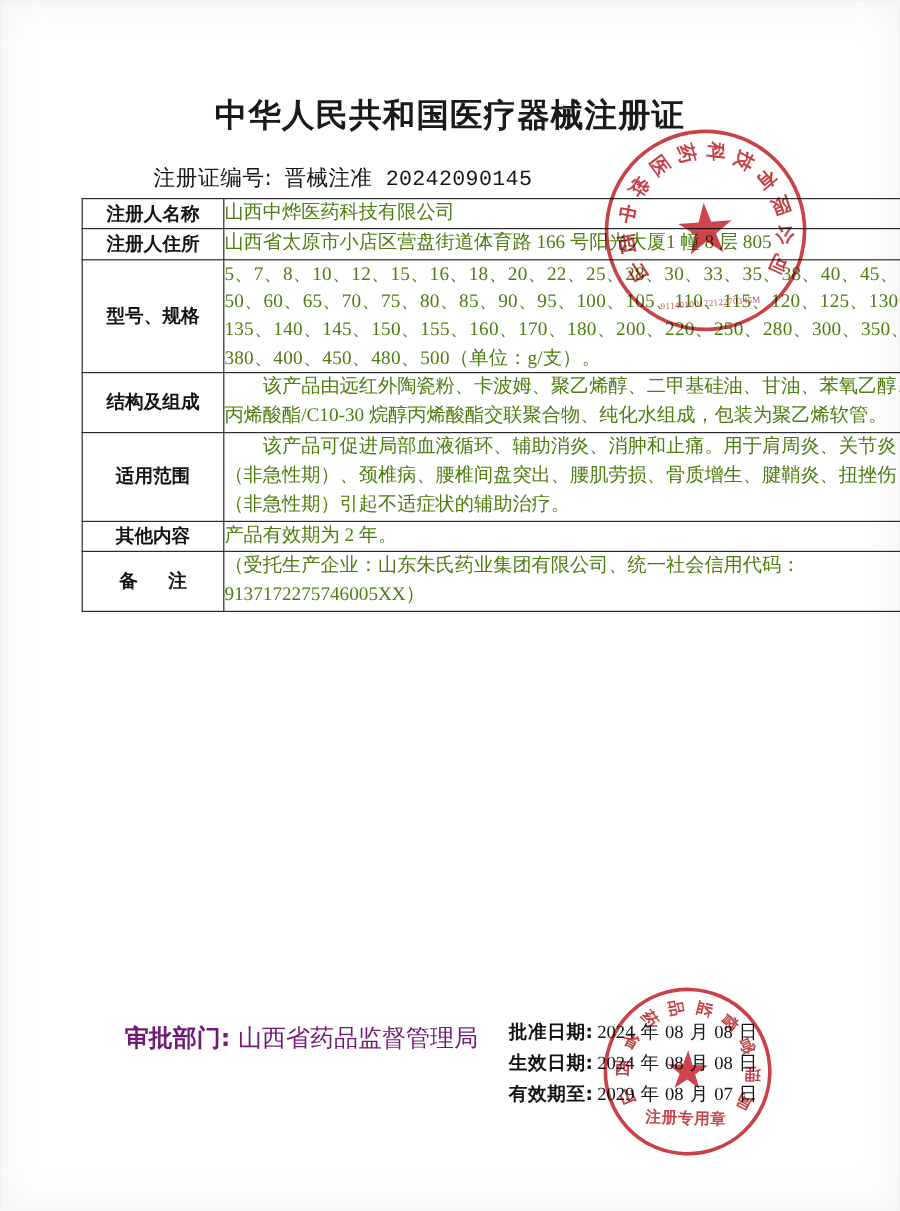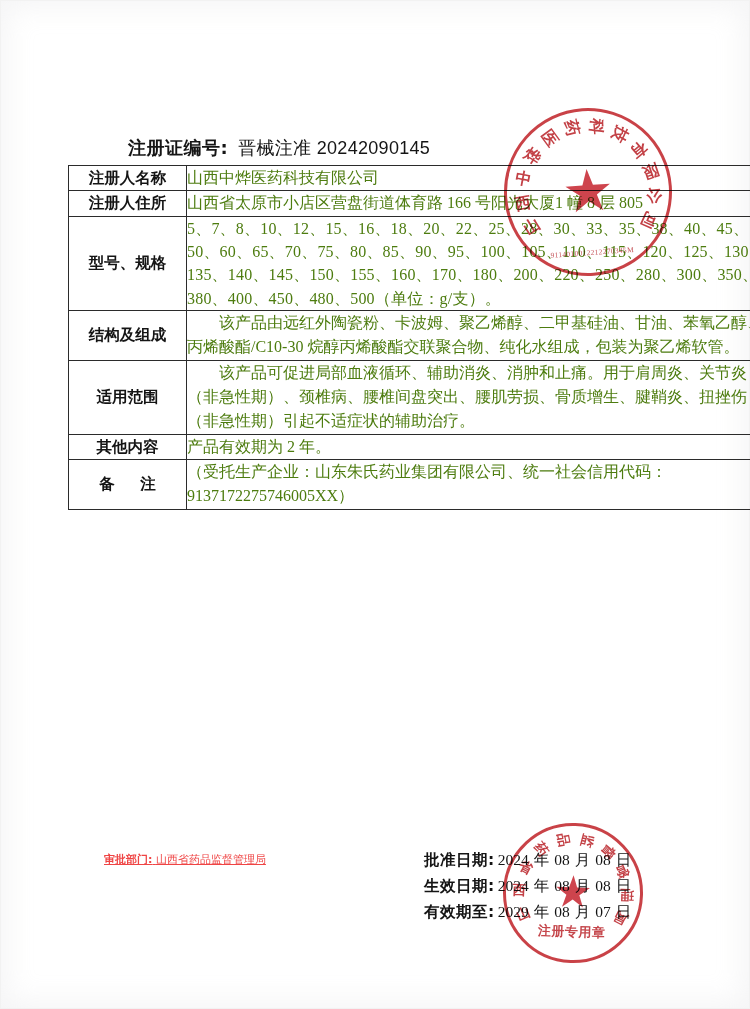--- a/index.html
+++ b/index.html
@@ -34,23 +34,23 @@
   }
 
   .reg-no {
     position: absolute;
     top: 136px; left: 128px;
     font-size: 18px;
     color: #151515;
     white-space: nowrap;
     font-family: "DejaVu Sans", sans-serif;
   }
-  .reg-no .rn-label { font-weight: 700; letter-spacing: 0.5px; }
+  .reg-no .rn-label { font-weight: 400; letter-spacing: 0.5px; }
   .reg-no .rn-value {
-    font-family: Liberation Sans, sans-serif;
+    font-family: Liberation Mono, monospace;
     font-weight: 400;
     margin-left: 10px;
     letter-spacing: 0.3px;
     margin-top: 24px;
   }
 
   table.cert {
     position: absolute;
     top: 165px; left: 68px;
     width: 698px;
@@ -83,21 +83,21 @@
   td.val.indent { text-indent: 2em; }
   td.val.spec { line-height: 1.46; letter-spacing: 0.2px; }
 
   .footer {
     position: absolute;
     top: 852px; left: 0; width: 750px;
     font-family: "DejaVu Sans", sans-serif;
   }
   .footer .dept {
     position: absolute; left: 104px; top: 0;
-    font-size: 11px; white-space: nowrap; color: #ef4444; text-decoration: underline;
+    font-size: 20px; white-space: nowrap; color: #701a75;
   }
   .footer .dept b { font-weight: 700; }
   .footer .dept span.dv {
     font-family: "Liberation Serif", serif;
     font-weight: 400;
   }
   .footer .dates {
     position: absolute; left: 424px; top: -2px;
     font-size: 15.5px; color: #141414; text-align: right;
   }
@@ -183,20 +183,21 @@
     bottom: 22px;
     font-size: 13px;
     letter-spacing: 0.5px;
   }
 </style>
 </head>
 <body>
 
 <div class="page">
 
+  <div class="doc-title">中华人民共和国医疗器械注册证</div>
 
   <div class="reg-no">
     <span class="rn-label">注册证编号:</span><span class="rn-value">晋械注准 20242090145</span>
   </div>
 
   <table class="cert">
     <tbody id="cert-body">
         <tr>
           <td class="lbl"><span>注册人名称</span></td>
           <td class="val">山西中烨医药科技有限公司</td>

